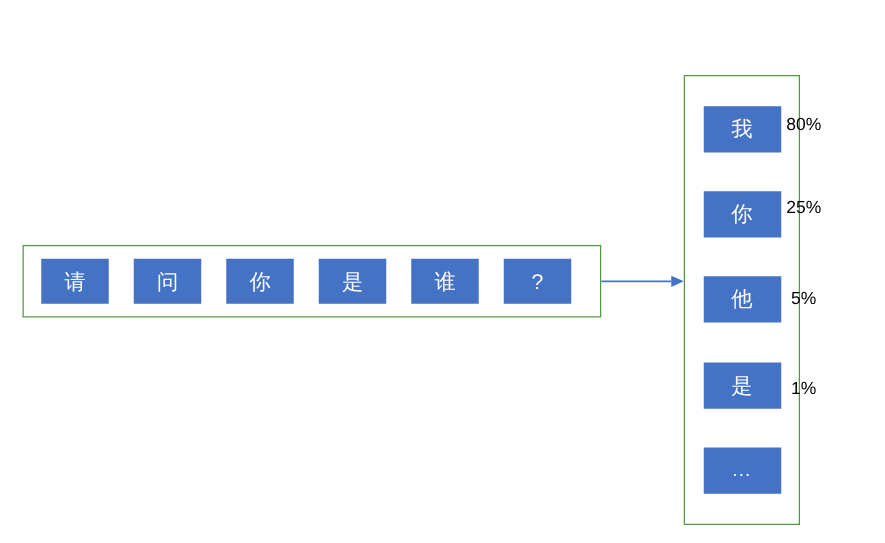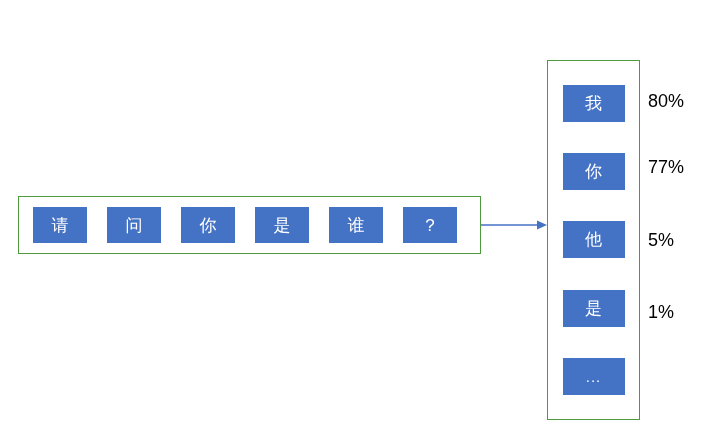--- a/index.html
+++ b/index.html
@@ -90,25 +90,25 @@
     align-items: center;
     justify-content: center;
     line-height: 1;
     user-select: none;
   }
   .cand.ellipsis { font-size: 15px; letter-spacing: 1px; }
 
   
   .prob {
     position: absolute;
-    left: 648px;
+    left: 620px;
     width: 46px;
-    font-size: 18px;
+    font-size: 14px;
     color: #000000;
-    text-align: left;
+    text-align: center;
     line-height: 1;
   }
   #prob-0 { top: 92px; }
   #prob-1 { top: 158px; }
   #prob-2 { top: 231px; }
   #prob-3 { top: 303px; }
 </style>
 </head>
 <body>
 
@@ -132,15 +132,15 @@
   <div class="cands">
     <div class="cand">我</div>
     <div class="cand">你</div>
     <div class="cand">他</div>
     <div class="cand">是</div>
     <div class="cand ellipsis">...</div>
   </div>
 </div>
 
 <div class="prob" id="prob-0">80%</div>
-<div class="prob" id="prob-1">77%</div>
+<div class="prob" id="prob-1">25%</div>
 <div class="prob" id="prob-2">5%</div>
 <div class="prob" id="prob-3">1%</div>
 
 </body></html>

